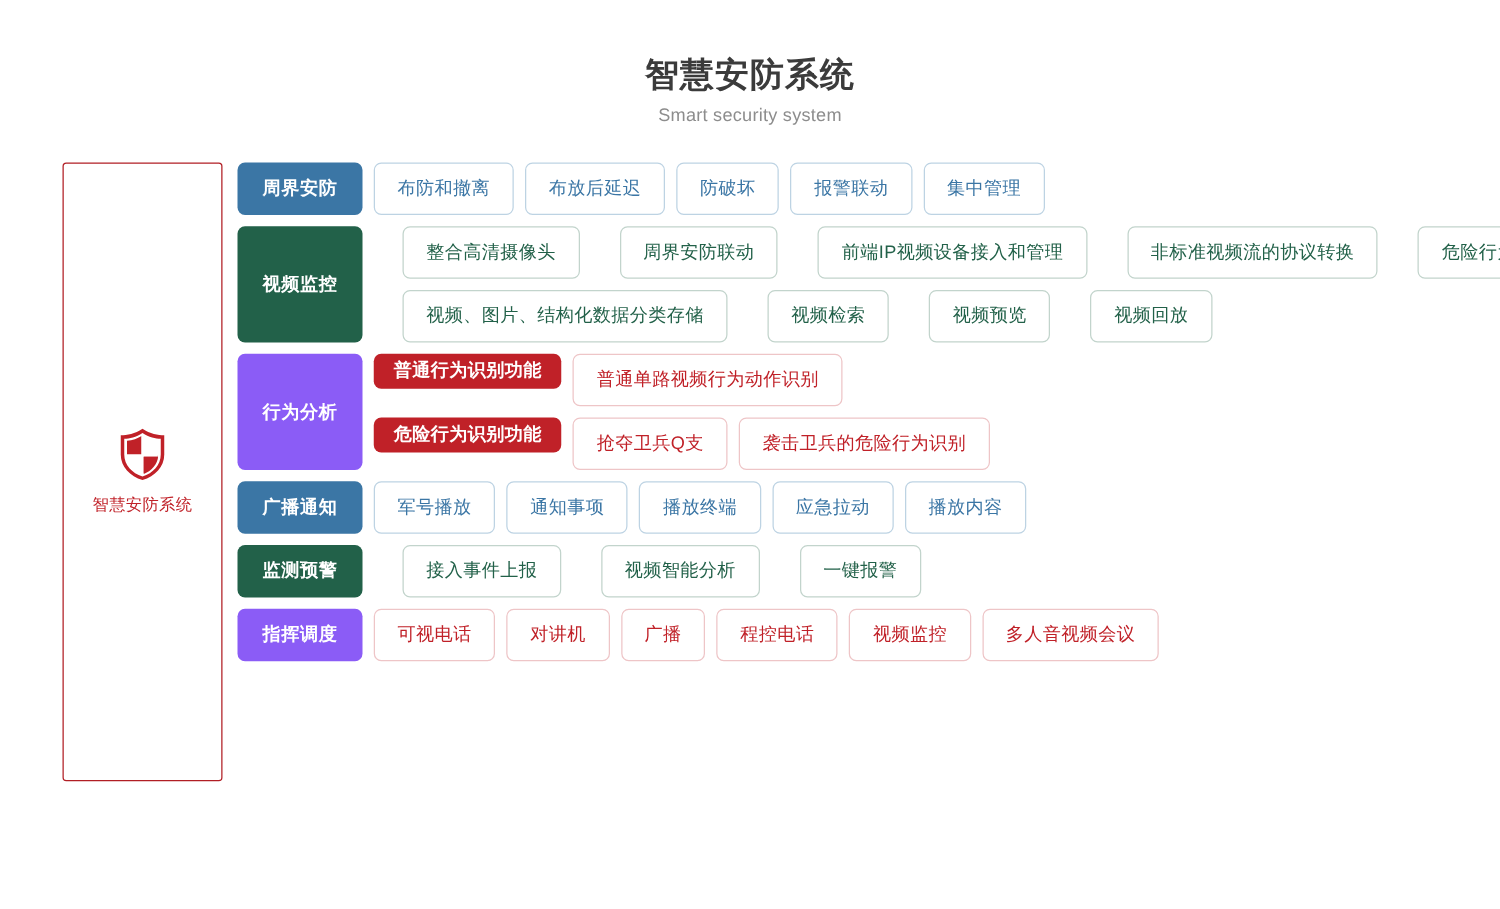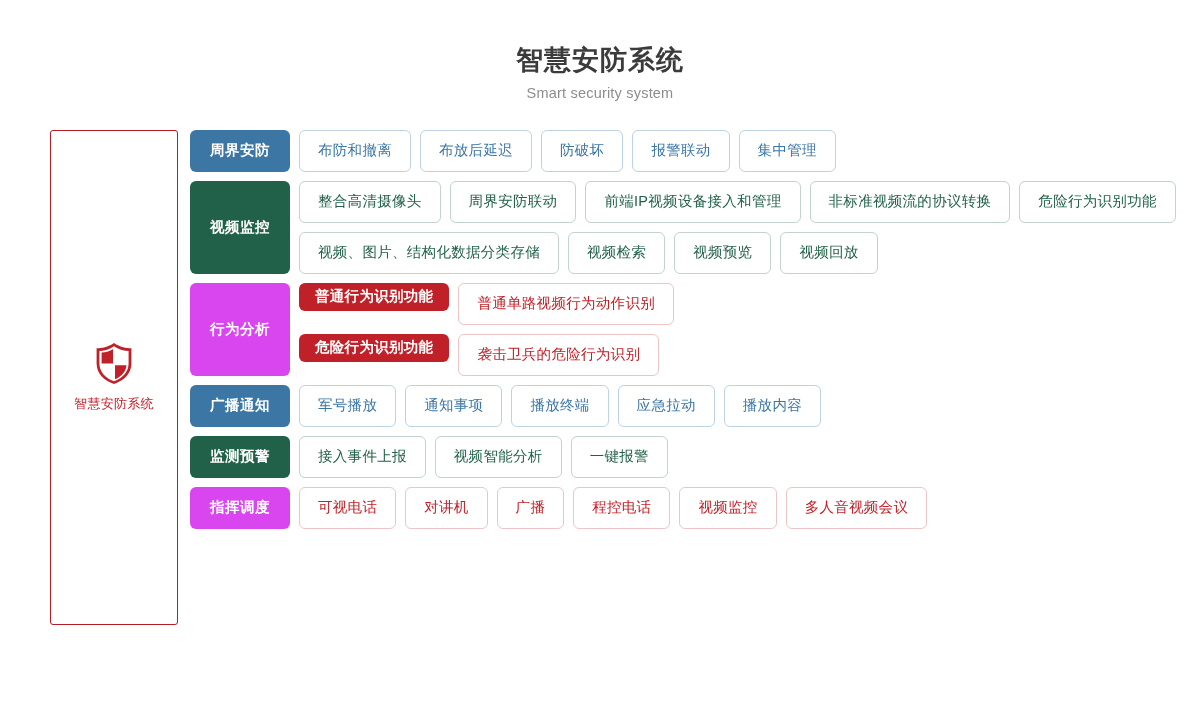--- a/index.html
+++ b/index.html
@@ -80,21 +80,21 @@
     font-size: 14.5px;
     font-weight: bold;
     display: flex;
     align-items: center;
     justify-content: center;
     letter-spacing: .5px;
     text-align: center;
   }
   .cat-blue  { background: #3b76a5; }
   .cat-green { background: #226149; }
-  .cat-red   { background: #d946ef; }
+  .cat-red   { background: #8b5cf6; }
 
   .row-lines {
     display: flex;
     flex-direction: column;
     gap: 9px;
     flex: 1;
     min-width: 0;
   }
   .line {
     display: flex;
@@ -109,21 +109,21 @@
     border-radius: 6px;
     background: #ffffff;
     display: flex;
     align-items: center;
     justify-content: center;
     font-size: 14.5px;
     white-space: nowrap;
     letter-spacing: .3px;
   }
   .chip-blue  { border: 1px solid #bdd3e3; color: #3b76a5; }
-  .chip-green { border: 1px solid #c2d4cc; color: #226149; }
+  .chip-green { border: 1px solid #c2d4cc; color: #226149; margin-left: 23px; }
   .chip-red   { border: 1px solid #eec5c7; color: #c02128; }
 
   .subcat {
     height: 28px;
     padding: 0 16px;
     border-radius: 6px;
     display: flex;
     align-items: center;
     justify-content: center;
     font-size: 14.5px;
@@ -193,20 +193,21 @@
         </div>
         <div class="row">
           <div class="cat-label cat-red">行为分析</div>
           <div class="row-lines">
             <div class="line">
               <div class="subcat subcat-red">普通行为识别功能</div>
               <div class="chip chip-red">普通单路视频行为动作识别</div>
             </div>
             <div class="line">
               <div class="subcat subcat-red">危险行为识别功能</div>
+              <div class="chip chip-red">抢夺卫兵Q支</div>
               <div class="chip chip-red">袭击卫兵的危险行为识别</div>
             </div>
           </div>
         </div>
         <div class="row">
           <div class="cat-label cat-blue">广播通知</div>
           <div class="row-lines">
             <div class="line">
               <div class="chip chip-blue">军号播放</div>
               <div class="chip chip-blue">通知事项</div>

